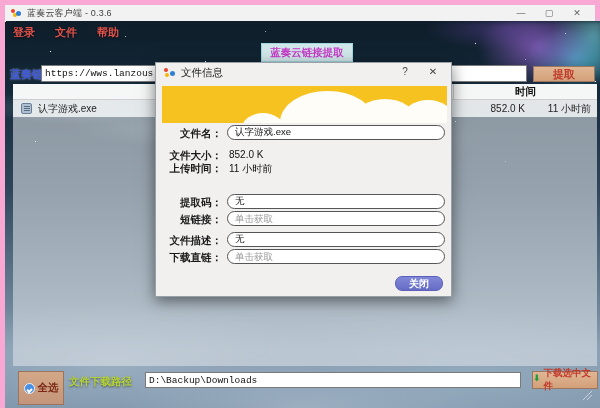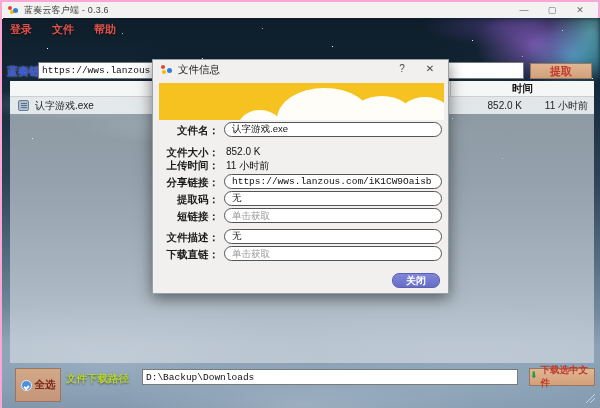--- a/index.html
+++ b/index.html
@@ -1,20 +1,20 @@
 <!DOCTYPE html>
 <html><head>
 <meta charset="utf-8">
 <style>
   * { margin:0; padding:0; box-sizing:border-box; }
   html,body { width:600px; height:408px; overflow:hidden; }
   body { font-family:"Liberation Sans","DejaVu Sans",sans-serif; }
   .mono { font-family:"Liberation Mono","DejaVu Sans Mono",monospace; }
 
-  .window { position:relative; width:600px; height:408px; background:#0e1d29; border:2px solid #f9a8d4; }
+  .window { position:relative; width:600px; height:408px; background:#0e1d29; border:5px solid #f9a8d4; }
 
   
   .titlebar { position:absolute; top:0; left:0; width:100%; height:16px; background:#f2f2f2; z-index:30; display:flex; align-items:center; }
   .app-icon { position:relative; width:10px; height:10px; margin-left:6px; }
   .app-icon i { position:absolute; border-radius:50%; }
   .app-icon .d1 { width:4px; height:4px; background:#e8432d; left:0; top:1px; }
   .app-icon .d2 { width:4px; height:4px; background:#f5b800; left:2px; top:5px; }
   .app-icon .d3 { width:5px; height:5px; background:#2f7fd6; left:5px; top:3px; }
   .win-title { font-size:9px; color:#444; margin-left:6px; letter-spacing:.2px; }
   .win-controls { position:absolute; right:4px; top:0; height:16px; display:flex; }
@@ -143,20 +143,23 @@
       <div class="win-btn">✕</div>
     </div>
   </div>
 
   <div class="menubar">
     <div class="menu-item">登录</div>
     <div class="menu-item">文件</div>
     <div class="menu-item">帮助</div>
   </div>
 
+  <div class="tab">
+    <span>蓝奏云链接提取</span>
+  </div>
 
   <div class="toolbar">
     <div class="link-label">蓝奏链接</div>
     <input class="link-input mono" value="https://wws.lanzous.com/iK1CW9Oaisb" style="">
     <div class="extract-btn btn-tan">提取</div>
   </div>
 
   <div class="panel">
     <div class="thead">
       <div class="th-name"></div>
@@ -212,24 +215,20 @@
     <div class="drow" style="top:84px">
       <div class="dlabel">文件大小：</div>
       <div class="dvalue">852.0 K</div>
     </div>
 
     <div class="drow" style="top:97px">
       <div class="dlabel">上传时间：</div>
       <div class="dvalue">11 小时前</div>
     </div>
 
-    <div class="drow" style="top:114px">
-      <div class="dlabel">分享链接：</div>
-      <input class="dinput mono" value="https://wws.lanzous.com/iK1CW9Oaisb" style="">
-    </div>
 
     <div class="drow" style="top:131px">
       <div class="dlabel">提取码：</div>
       <input class="dinput" value="无" style="">
     </div>
 
     <div class="drow" style="top:148px">
       <div class="dlabel">短链接：</div>
       <input class="dinput" placeholder="单击获取" style="">
     </div>

